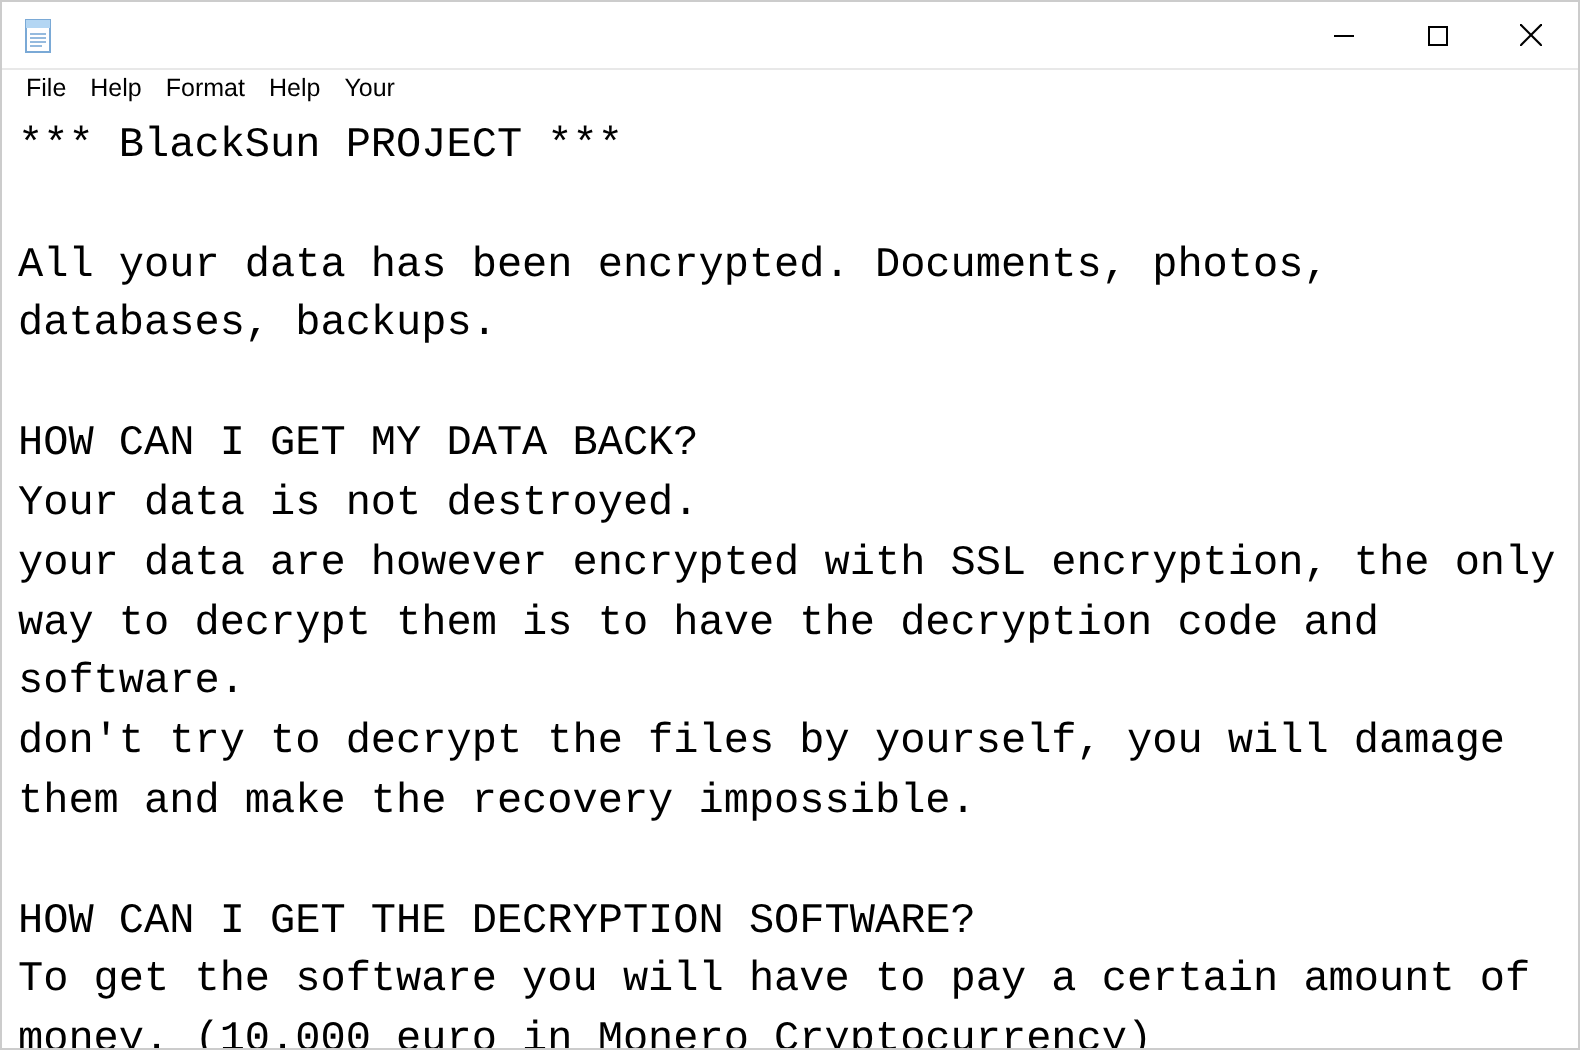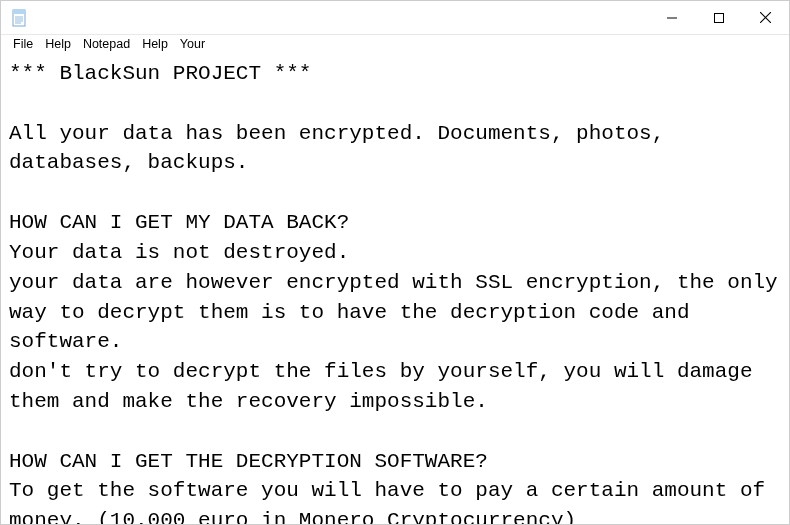--- a/index.html
+++ b/index.html
@@ -124,21 +124,21 @@
         <svg width="11" height="11" viewBox="0 0 11 11">
             <line x1="0" y1="0" x2="11" y2="11" stroke="currentColor" stroke-width="1.1"></line>
             <line x1="11" y1="0" x2="0" y2="11" stroke="currentColor" stroke-width="1.1"></line>
           </svg>
       </button>
     </div>
   </div>
   <div class="menubar">
     <span>File</span>
     <span>Help</span>
-    <span>Notepad</span>
+    <span>Format</span>
     <span>Help</span>
     <span>Your</span>
   </div>
   <div class="content"><span>*** BlackSun PROJECT ***
 
 All your data has been encrypted. Documents, photos, databases, backups.
 
 HOW CAN I GET MY DATA BACK?
 Your data is not destroyed.
 your data are however encrypted with SSL encryption, the only way to decrypt them is to have the decryption code and software.

